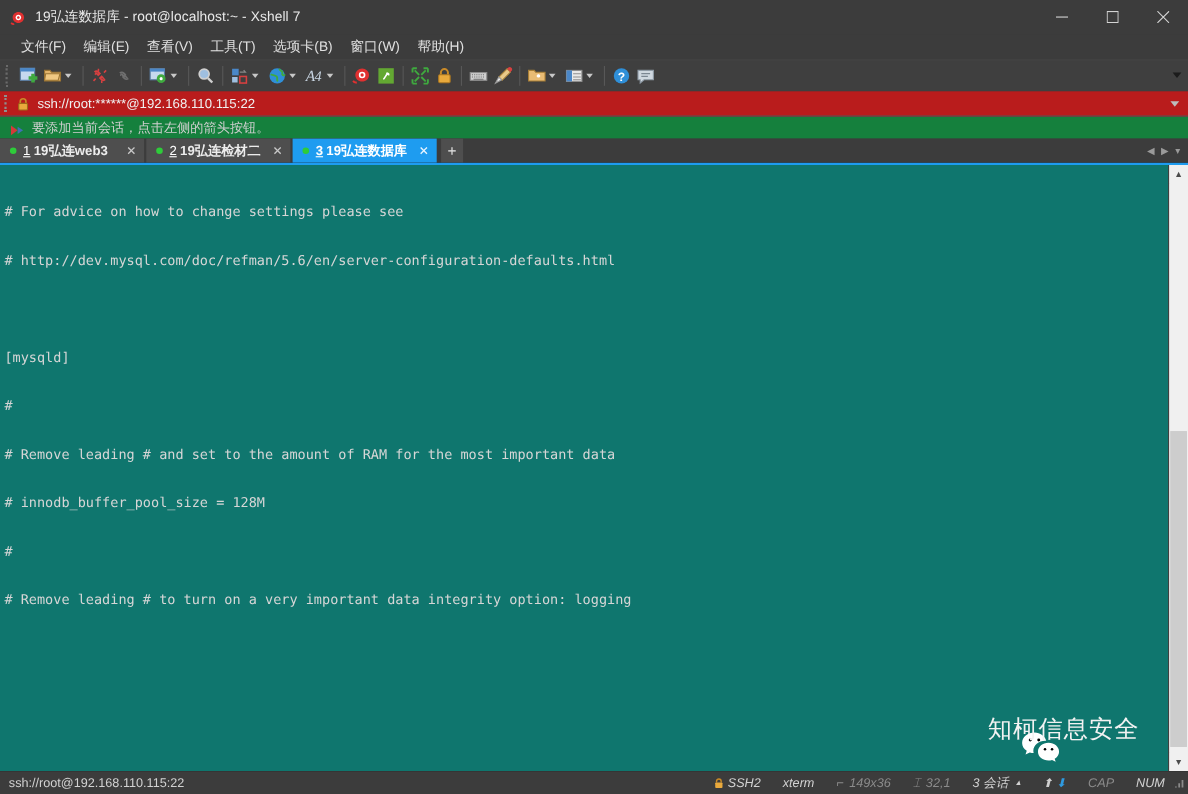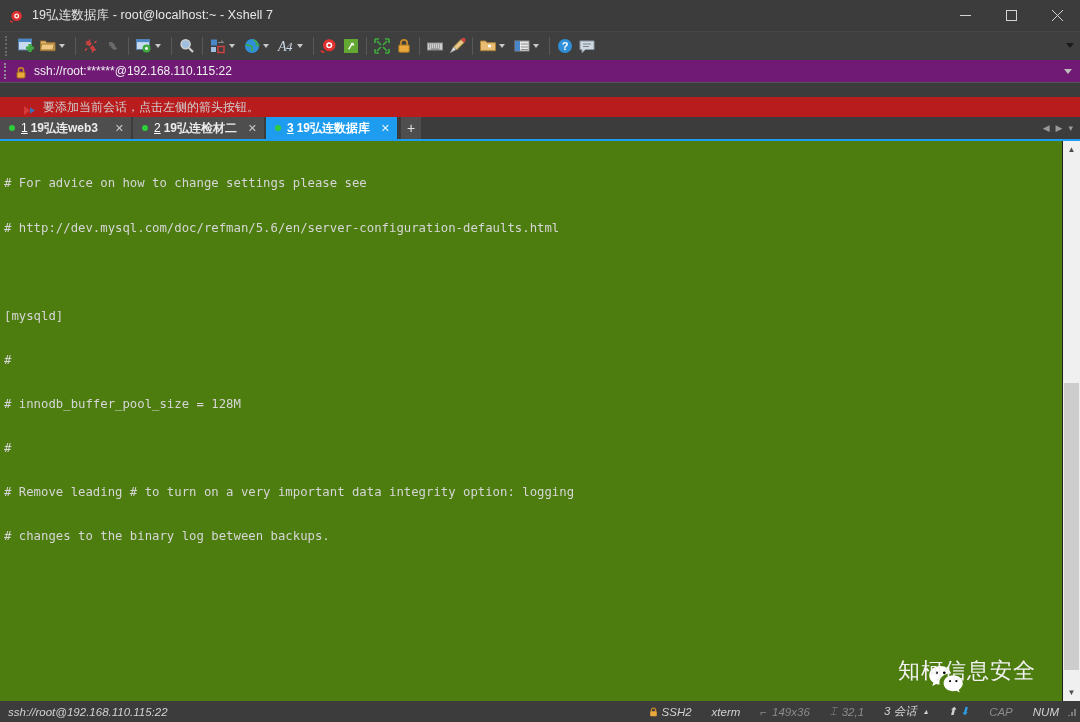--- a/index.html
+++ b/index.html
@@ -112,21 +112,21 @@
     position: absolute; right: 6px; top: 11px;
     width: 0; height: 0;
     border-left: 4px solid transparent;
     border-right: 4px solid transparent;
     border-top: 5px solid #1b1b1b;
   }
 
   
   .addrbar {
     height: 22px;
-    background: #701a75;
+    background: #b91c1c;
     display: flex;
     align-items: center;
     flex: none;
     position: relative;
     border-bottom: 1px solid #555;
   }
   .addr-grip {
     width: 4px; height: 16px;
     border-left: 2px dotted #8f8f8f;
     margin: 0 5px 0 4px;
@@ -141,26 +141,25 @@
     position: absolute; right: 8px; top: 9px;
     width: 0; height: 0;
     border-left: 4px solid transparent;
     border-right: 4px solid transparent;
     border-top: 5px solid #bdbdbd;
   }
 
   
   .hintbar {
     height: 20px;
-    background: #b91c1c;
+    background: #15803d;
     display: flex;
     align-items: center;
-    padding-left: 24px;
-    flex: none;
-    margin-top: 14px;
+    padding-left: 10px;
+    flex: none;
   }
   .hint-arrow {
     width: 14px; height: 11px; margin-right: 5px;
     position: relative; flex: none;
   }
   .hint-text {
     color: #cfcfcf;
     font-size: 12px;
     white-space: nowrap;
   }
@@ -234,34 +233,34 @@
   .term-wrap {
     flex: 1 1 auto;
     display: flex;
     position: relative;
     background: #000;
     border-top: 2px solid #1e9cf0;
     overflow: hidden;
   }
   .term {
     flex: 1 1 auto;
-    background: #4d7c0f;
+    background: #0f766e;
     color: #d6d6d6;
     font-family: "DejaVu Sans Mono", "Liberation Mono", monospace;
     font-size: 12.3px;
     line-height: 14.7px;
     padding: 6px 0 0 4px;
     white-space: pre;
     overflow: hidden;
     position: relative;
   }
   .watermark {
     position: absolute;
     right: 26px; bottom: 22px;
-    display: flex; align-items: flex-end;
+    display: flex; align-items: center;
     pointer-events: none;
   }
   .wm-logo { width: 36px; height: 30px; margin-right: 8px; }
   .wm-text {
     color: #f2f2f2;
     font-size: 22px;
     font-family: "DejaVu Sans", sans-serif;
     letter-spacing: 1px;
   }
 
@@ -294,21 +293,21 @@
   
   .statusbar {
     height: 21px;
     background: #3c3c3c;
     display: flex;
     align-items: center;
     flex: none;
     color: #d2d2d2;
     font-size: 11.5px;
   }
-  .sb-left { padding-left: 8px; white-space: nowrap; font-style: italic; }
+  .sb-left { padding-left: 8px; white-space: nowrap; }
   .sb-right { margin-left: auto; display: flex; align-items: center; font-style: italic; }
   .sb-cell {
     display: flex; align-items: center;
     padding: 0 10px;
     white-space: nowrap;
   }
   .sb-dim { color: #8b8b8b; }
   .sb-lock { width: 9px; height: 10px; margin-right: 4px; position: relative;}
   .sb-up { color: #cfcfcf; font-size: 11px; }
   .sb-dn { color: #2f9ae0; font-size: 11px; margin-left: 3px;}
@@ -344,20 +343,29 @@
           </svg>
       </div>
       <div class="winbtn close">
         <svg width="11" height="11" viewBox="0 0 11 11">
             <path d="M0 0l11 11M11 0L0 11" stroke="#d4d4d4" stroke-width="1"></path>
           </svg>
       </div>
     </div>
   </div>
 
+  <div class="menubar">
+    <div class="menu-item">文件(F)</div>
+    <div class="menu-item">编辑(E)</div>
+    <div class="menu-item">查看(V)</div>
+    <div class="menu-item">工具(T)</div>
+    <div class="menu-item">选项卡(B)</div>
+    <div class="menu-item">窗口(W)</div>
+    <div class="menu-item">帮助(H)</div>
+  </div>
 
   <div class="toolbar">
     <div class="tb-grip"></div>
 
     <div class="tbtn">
       <span class="tbico">
         <svg viewBox="0 0 18 18" width="18" height="18">
           <rect x="1.5" y="2" width="13" height="11" fill="#c6d9ef" stroke="#5b7fa6"></rect>
           <rect x="1.5" y="2" width="13" height="3" fill="#4a87c8"></rect>
           <path d="M9 11h8M13 7v8" stroke="#3faa3f" stroke-width="3.2"></path>
@@ -602,24 +610,24 @@
     </div>
   </div>
 
   <div class="term-wrap">
     <div class="term">
       <div># For advice on how to change settings please see</div>
       <div># http://dev.mysql.com/doc/refman/5.6/en/server-configuration-defaults.html</div>
       <div>&nbsp;</div>
       <div>[mysqld]</div>
       <div>#</div>
+      <div># Remove leading # and set to the amount of RAM for the most important data</div>
       <div># innodb_buffer_pool_size = 128M</div>
       <div>#</div>
       <div># Remove leading # to turn on a very important data integrity option: logging</div>
-      <div># changes to the binary log between backups.</div>
       
       
       
       
       
       
       
       
       
       

